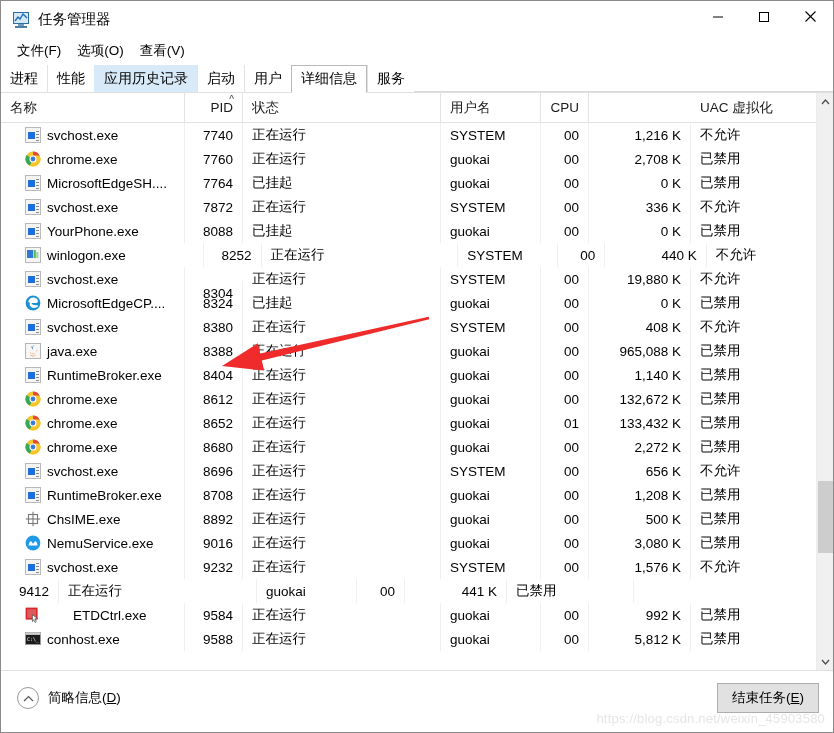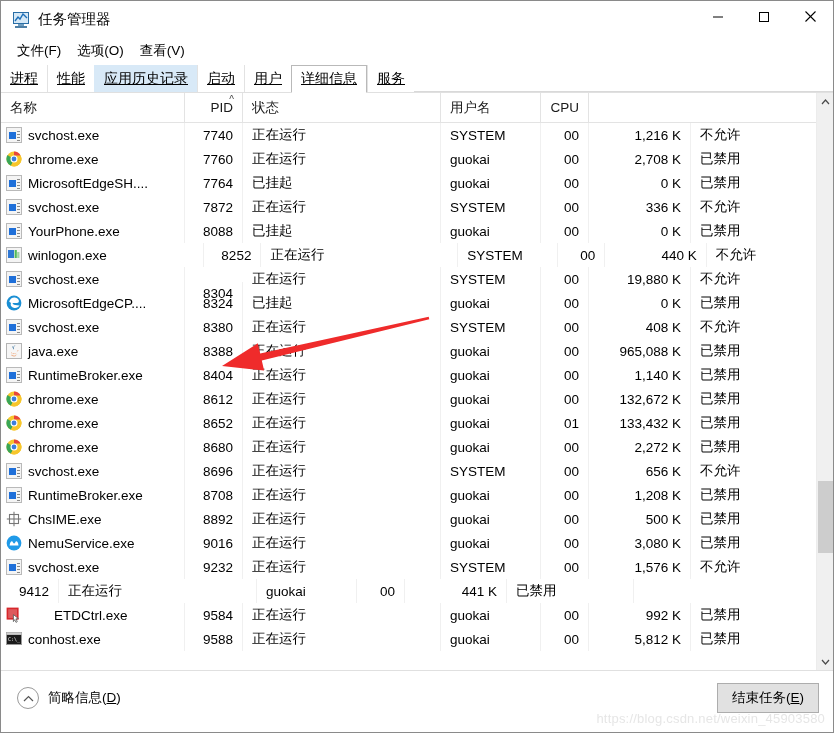--- a/index.html
+++ b/index.html
@@ -113,21 +113,20 @@
   }
 
   
   .tabstrip {
     position: relative;
     height: 28px;
     background: #ffffff;
     display: flex;
     align-items: flex-end;
     padding-left: 0px;
-    text-decoration: underline;
   }
   .tabstrip::after {
     content: "";
     position: absolute;
     left: 0; right: 0; bottom: 0;
     height: 1px;
     background: #d9d9d9;
   }
   .tab {
     position: relative;
@@ -208,21 +207,21 @@
     display: flex;
     align-items: center;
     box-sizing: border-box;
     border-right: 1px solid #f0f0f0;
     padding-left: 9px;
     height: 24px;
     white-space: nowrap;
     overflow: hidden;
   }
   .td.num { justify-content: flex-end; padding-right: 9px; padding-left: 4px; }
-  .td.name { padding-left: 5px; gap: 6px; }
+  .td.name { padding-left: 24px; gap: 6px; }
 
   
   .picon {
     width: 16px; height: 16px;
     flex: 0 0 auto;
     position: relative;
     display: inline-block;
   }
   .ic-generic { background: #f4f4f4; border: 1px solid #b9b9b9; box-sizing: border-box; }
   .ic-generic::before {
@@ -413,20 +412,23 @@
         </div>
         <div class="th" style="width: 100px;">
           <span>用户名</span>
         </div>
         <div class="th num" style="width: 48px;">
           <span>CPU</span>
         </div>
         <div class="th num" style="width: 102px; margin-top: 48px;">
           <span>内存(活动...</span>
         </div>
+        <div class="th" style="width: 127px;">
+          <span>UAC 虚拟化</span>
+        </div>
       </div>
     <div class="tbody" id="tbody">
         <div class="trow">
           <div class="td name" style="width: 184px;">
             <span class="picon ic-generic"></span>
             <span>svchost.exe</span>
           </div>
           <div class="td num" style="width: 58px;">
             <span>7740</span>
           </div>

